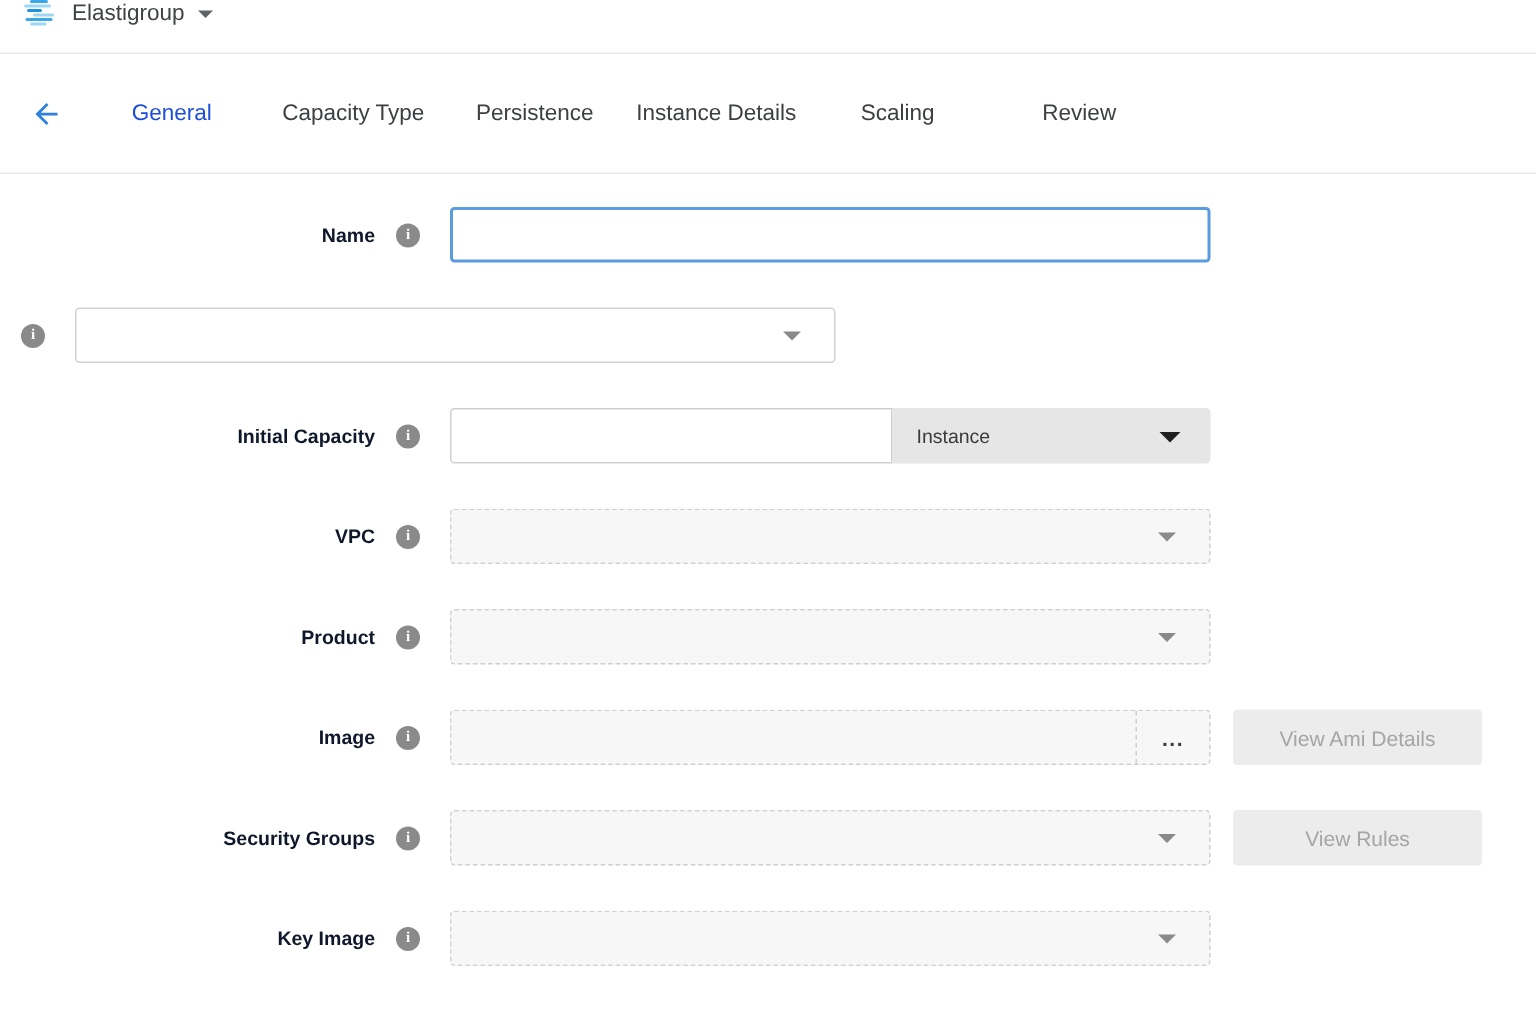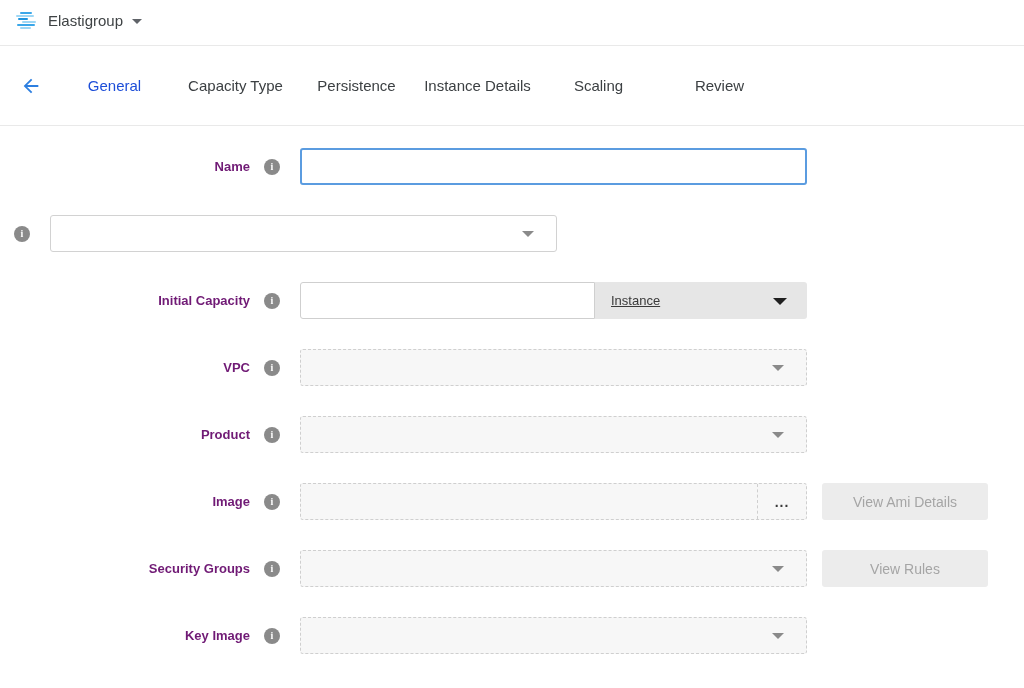--- a/index.html
+++ b/index.html
@@ -5,22 +5,22 @@
   * { margin:0; padding:0; box-sizing:border-box; }
   html,body { background:#fff; }
   body {
     width:1024px; height:688px; overflow:hidden;
     font-family:"Liberation Sans","DejaVu Sans",sans-serif;
     color:#3c4043;
   }
 
   
   .topbar {
-    height:46px; border-bottom:1px solid #e9e9e9;
-    display:flex; align-items:flex-end; padding:16px 16px; background:#fff;
+    height:36px; border-bottom:1px solid #e9e9e9;
+    display:flex; align-items:flex-start; padding:0 16px; background:#fff;
   }
   .brand { display:flex; align-items:center; cursor:pointer; }
   .logo { width:20px; height:17px; display:flex; flex-direction:column; justify-content:space-between; margin-right:12px; }
   .logo i { display:block; height:2px; border-radius:1px; }
   .logo i:nth-child(1){ width:12px; margin-left:4px; background:#3aa7e9; }
   .logo i:nth-child(2){ width:18px; margin-left:0;  background:#9ed7f5; }
   .logo i:nth-child(3){ width:10px; margin-left:2px; background:#1e93dd; }
   .logo i:nth-child(4){ width:14px; margin-left:6px; background:#9ed7f5; }
   .logo i:nth-child(5){ width:18px; margin-left:1px; background:#3aa7e9; }
   .logo i:nth-child(6){ width:11px; margin-left:4px; background:#9ed7f5; }
@@ -37,21 +37,21 @@
     display:flex; align-items:center; padding:0 20px; background:#fff;
   }
   .back-btn { background:none; border:none; cursor:pointer; width:22px; height:22px; margin-right:12px; padding:0; display:flex; align-items:center; }
   .tabs { display:flex; }
   .tab { width:121px; text-align:center; font-size:15px; color:#3c4043; cursor:pointer; white-space:nowrap; }
   .tab.active { color:#1d4ed8; }
 
   
   .form { padding-top:22px; }
   .row { display:flex; align-items:center; height:37px; margin-bottom:30px; }
-  .flabel { width:250px; text-align:right; font-size:13px; font-weight:bold; color:#701a75; }
+  .flabel { width:250px; text-align:right; font-size:13px; font-weight:bold; color:#0f172a; }
   .info {
     width:16px; height:16px; border-radius:50%; background:#8a8a8a; color:#fff;
     font-size:10px; font-weight:bold; line-height:16px; text-align:center;
     margin-left:14px; flex:0 0 auto; font-family:"Liberation Serif",serif;
   }
   .info::after { content:"i"; }
   .fcol { margin-left:20px; width:507px; position:relative; display:flex; align-items:center; height:100%; }
 
   .tinput {
     width:100%; height:100%; border:1px solid #cfcfcf; border-radius:3px;
@@ -70,21 +70,21 @@
     border-top:6px solid #8a8a8a;
   }
   .select.disabled { background:#f7f7f7; border:1px dashed #cfcfcf; cursor:default; }
 
   
   .ic-input { width:295px; height:100%; border:1px solid #cfcfcf; border-radius:3px 0 0 3px;
     padding:0 12px; font-size:14px; font-family:inherit; color:#3b3b3b; outline:none; }
   .ic-unit {
     width:212px; height:100%; margin-left:0; background:#e6e6e6; border-radius:0 3px 3px 0;
     display:flex; align-items:center; padding:0 16px; font-size:13px; color:#3a3a3a;
-    position:relative; cursor:pointer;text-decoration:underline;
+    position:relative; cursor:pointer;
   }
   .ic-unit .caret-black {
     position:absolute; right:20px; top:50%; margin-top:-3px; width:0; height:0;
     border-left:7px solid transparent; border-right:7px solid transparent;
     border-top:7px solid #1f1f1f;
   }
 
   
   .browse {
     position:absolute; right:0; top:0; bottom:0; width:49px;

